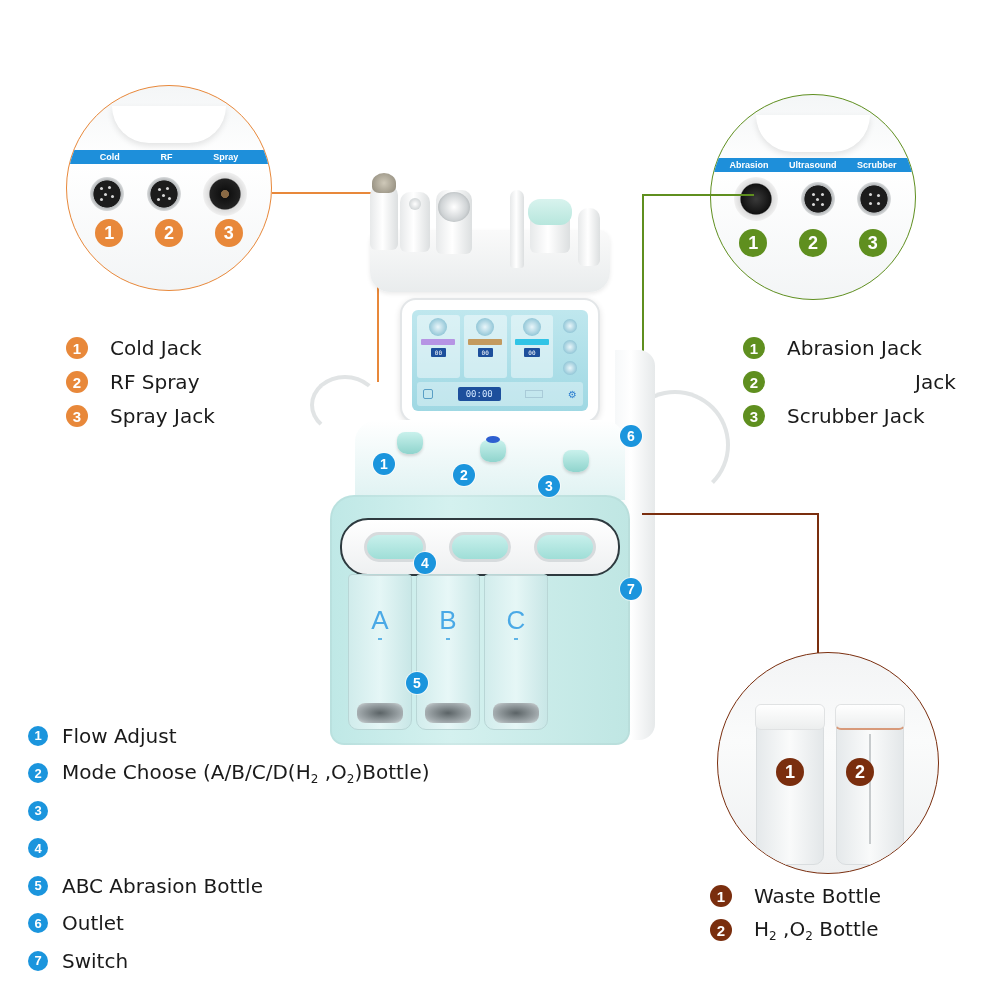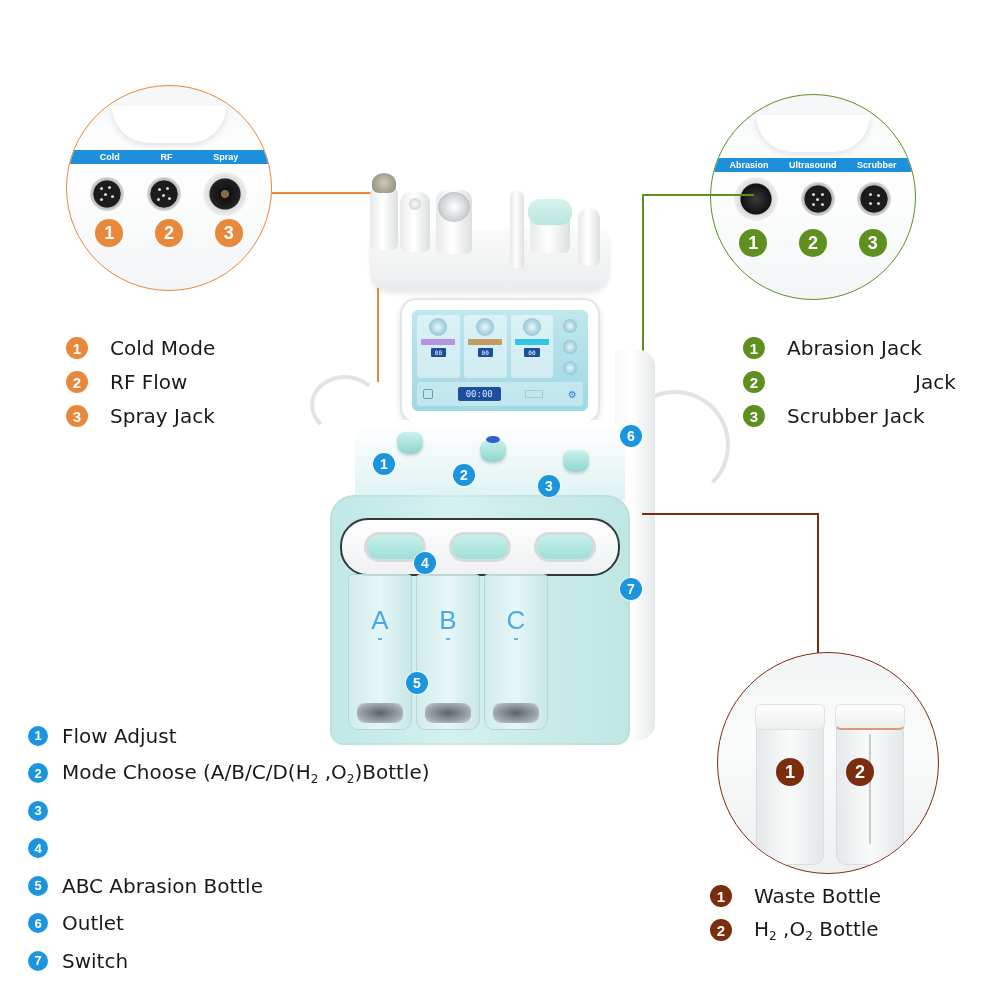--- a/index.html
+++ b/index.html
@@ -167,25 +167,25 @@
     <div class="num-badge" style="background:#E8883A">3</div>
   </div>
 </div>
 
 <div class="line" style="left:272px; top:192px; width:106px; height:1.5px; background:#E8883A;"></div>
 <div class="line" style="left:377px; top:192px; width:1.5px; height:190px; background:#E8883A;"></div>
 
 <div class="legend" style="left:66px; top:331px;">
   <div class="legend-item">
     <span class="lnum" style="background:#E8883A">1</span>
-    <span>Cold Mode</span>
+    <span>Cold Jack</span>
   </div>
   <div class="legend-item">
     <span class="lnum" style="background:#E8883A">2</span>
-    <span>RF Flow</span>
+    <span>RF Spray</span>
   </div>
   <div class="legend-item">
     <span class="lnum" style="background:#E8883A">3</span>
     <span>Spray Jack</span>
   </div>
 </div>
 
 <div class="callout-circle" style="left:710px; top:94px; width:206px; height:206px; border:1.5px solid #5F8F1F;">
   <div class="handle-shape"></div>
   <div class="label-band" style="top:63px; background:#1E8FDA; padding:0 4%;">

